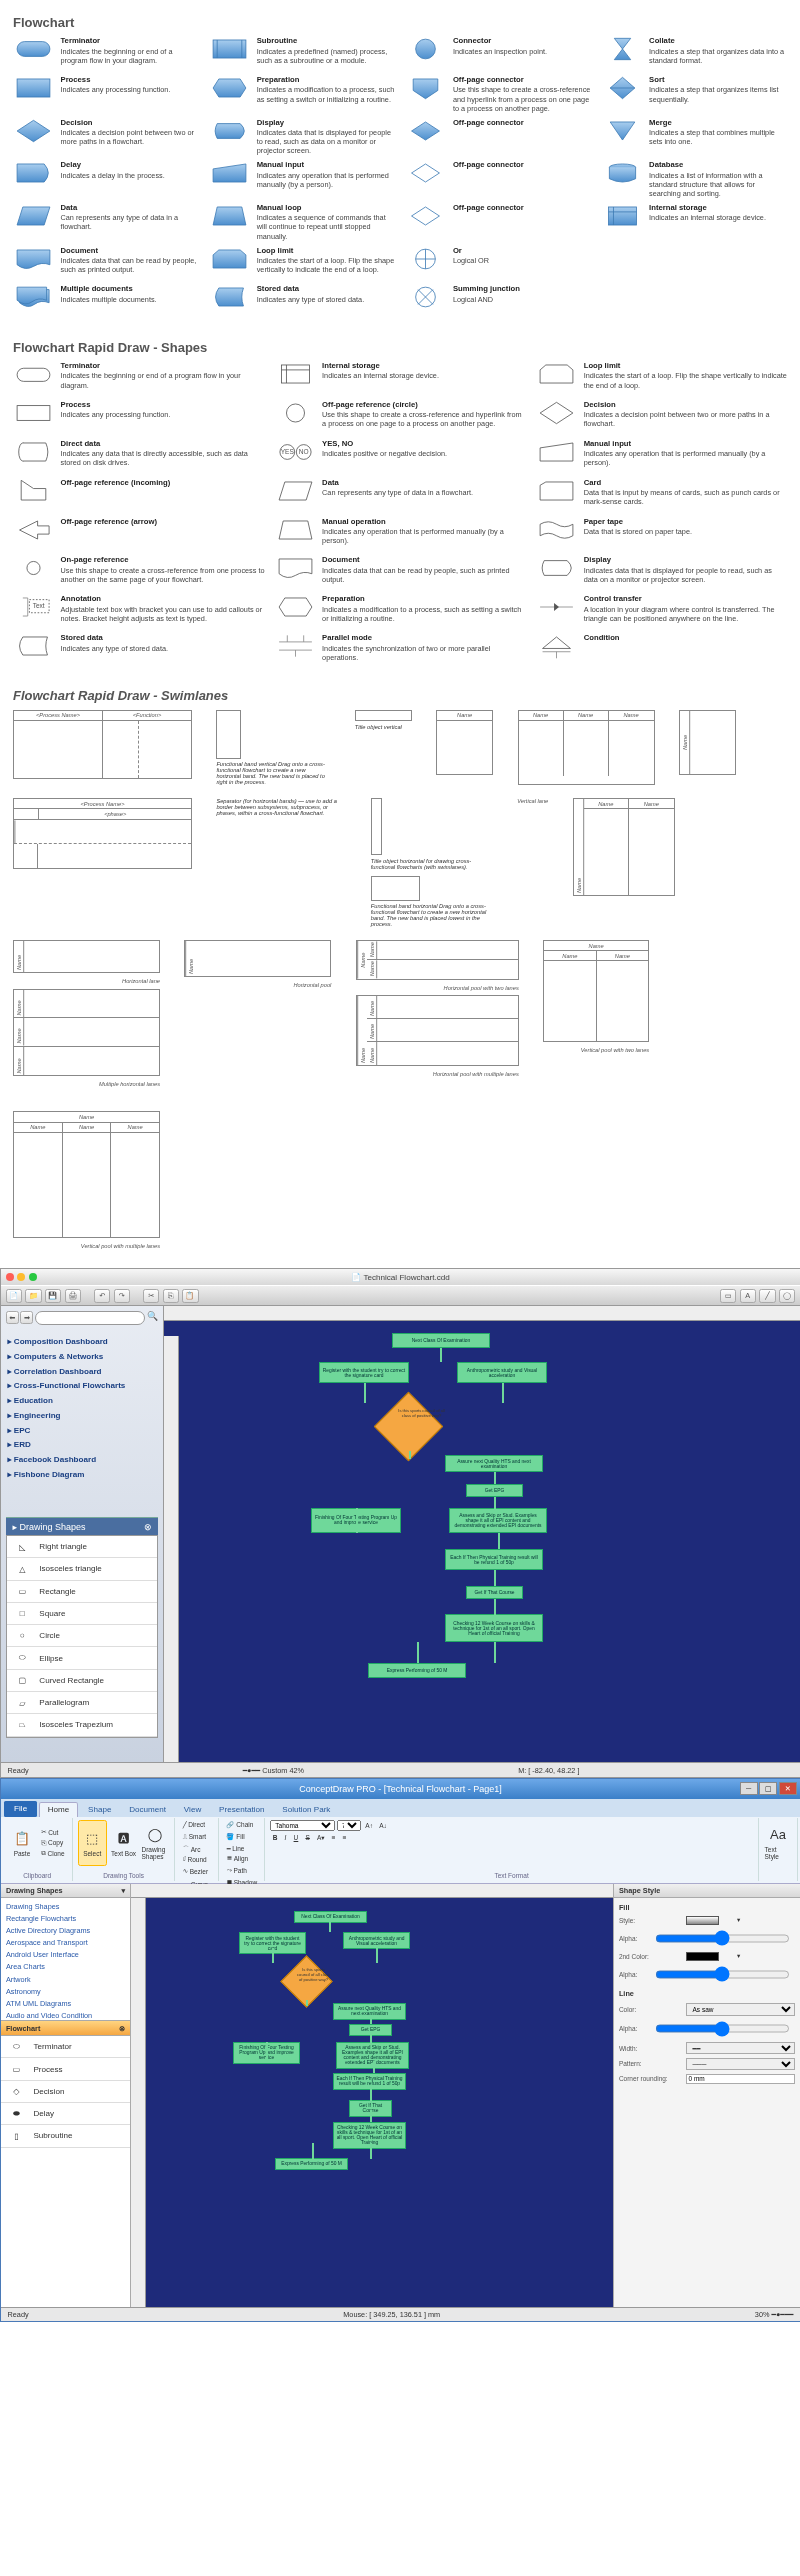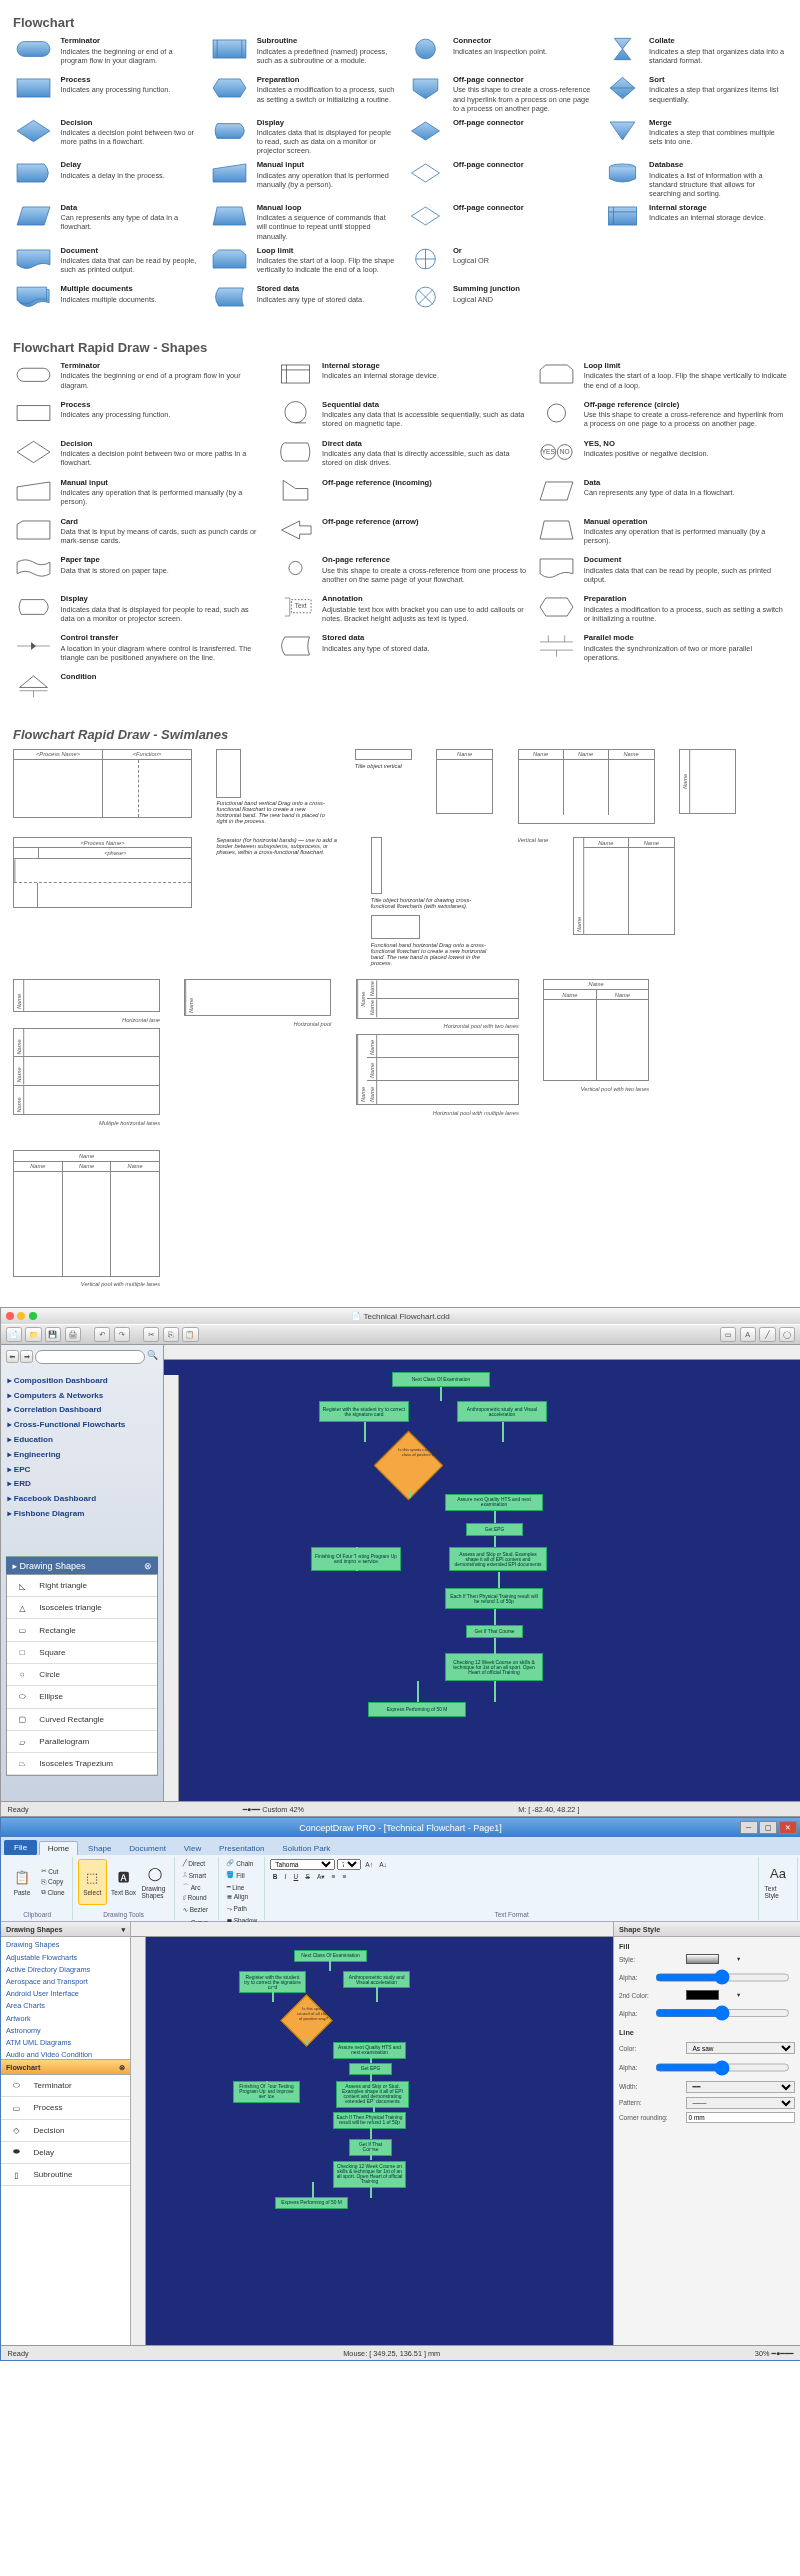--- a/index.html
+++ b/index.html
@@ -349,29 +349,20 @@
         <div class="shape">
           <svg width="41" height="28" viewBox="0 0 50 34">
             <rect x="5" y="8" width="40" height="18" class="plain"></rect>
           </svg>
         </div>
         <div class="txt"><span class="t">Process</span><span>Indicates any processing function.</span></div>
       </div>
       <div class="item">
         <div class="shape">
           <svg width="41" height="28" viewBox="0 0 50 34">
-            <circle cx="25" cy="16" r="13" class="plain"></circle>
-            <line x1="25" y1="29" x2="38" y2="29" stroke="#555"></line>
-          </svg>
-        </div>
-        <div class="txt"><span class="t">Sequential data</span><span>Indicates any data that is accessible sequentially, such as data stored on magnetic tape.</span></div>
-      </div>
-      <div class="item">
-        <div class="shape">
-          <svg width="41" height="28" viewBox="0 0 50 34">
             <circle cx="25" cy="17" r="11" class="plain"></circle>
           </svg>
         </div>
         <div class="txt"><span class="t">Off-page reference (circle)</span><span>Use this shape to create a cross-reference and hyperlink from a process on one page to a process on another page.</span></div>
       </div>
       <div class="item">
         <div class="shape">
           <svg width="41" height="28" viewBox="0 0 50 34">
             <path d="M25 4 L45 17 L25 30 L5 17 Z" class="plain"></path>
           </svg>
@@ -969,21 +960,21 @@
           <div class="rib-ic">Aa</div>
           <span>Text Style</span>
         </div>
     </div>
   </div>
   <div class="win-body">
     <div class="win-side">
       <div class="win-shead"><span>Drawing Shapes</span> <span style="float:right">▾</span></div>
       <div class="win-slist" id="win-slist">
           <div>Drawing Shapes</div>
-          <div>Adjustable Flowcharts</div>
+          <div>Rectangle Flowcharts</div>
           <div>Active Directory Diagrams</div>
           <div>Aerospace and Transport</div>
           <div>Android User Interface</div>
           <div>Area Charts</div>
           <div>Artwork</div>
           <div>Astronomy</div>
           <div>ATM UML Diagrams</div>
           <div>Audio and Video Condition</div>
         </div>
       <div class="win-flowhead">

